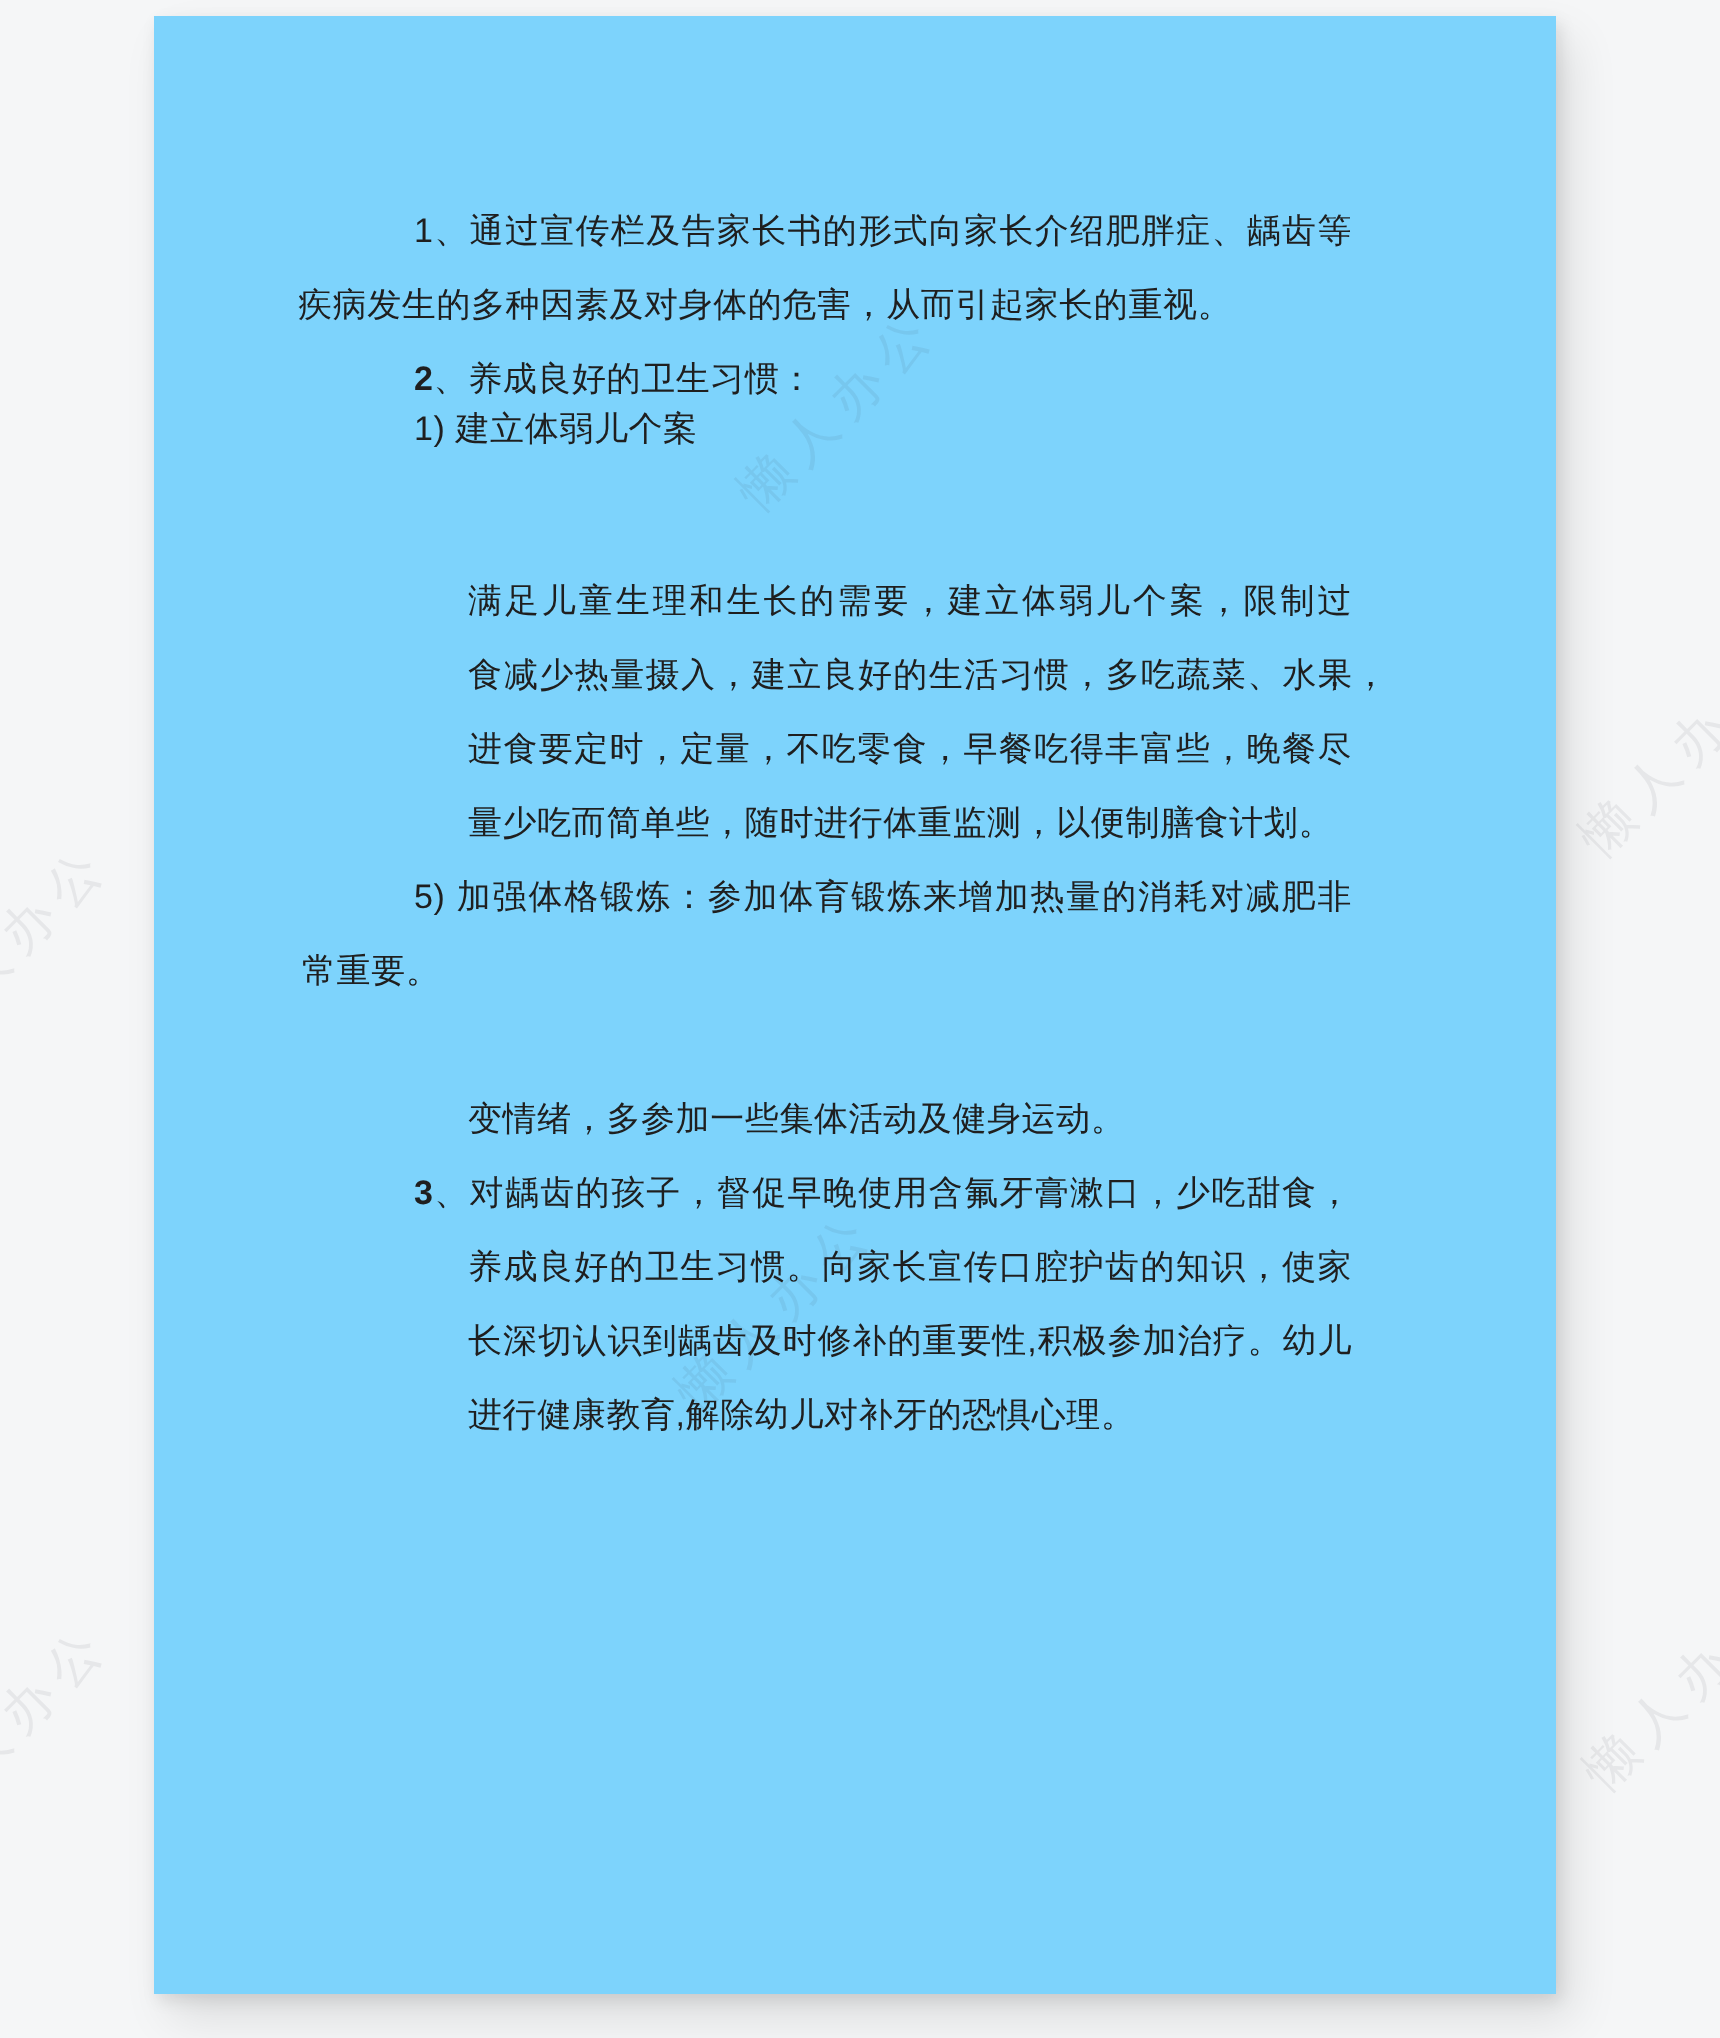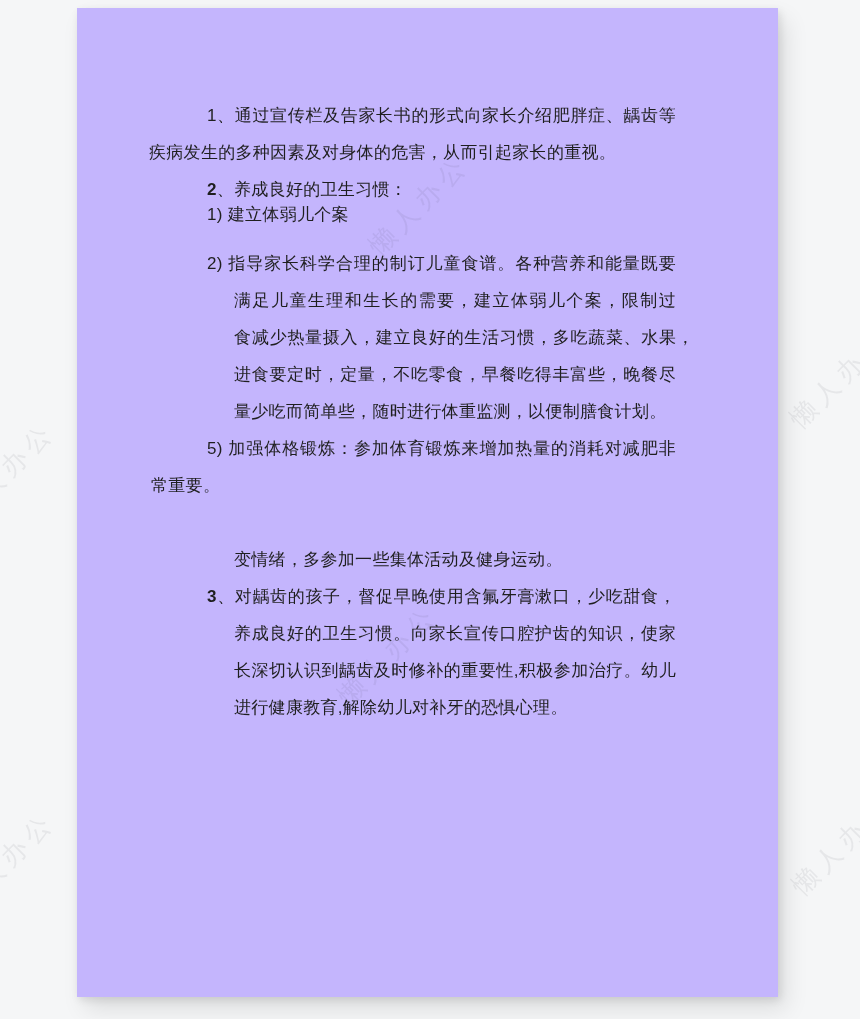--- a/index.html
+++ b/index.html
@@ -7,21 +7,21 @@
     width: 860px; height: 1019px;
     position: relative;
     overflow: hidden;
     background: #f5f6f7;
     font-family: "Liberation Sans", sans-serif;
   }
   .paper {
     position: absolute;
     left: 77px; top: 8px;
     width: 701px; height: 989px;
-    background: #c4b5fd;
+    background: #7dd3fc;
     box-shadow: 2px 3px 8px rgba(0,0,0,0.10), 8px 12px 22px rgba(0,0,0,0.10);
   }
   .line {
     position: absolute;
     height: 37px;
     line-height: 37px;
     font-size: 17px;
     letter-spacing: 0.3px;
     color: #1f1f1f;
     white-space: nowrap;
@@ -57,21 +57,20 @@
 </style>
 </head>
 <body>
 
 <div class="paper">
 
   <div class="line j" style="top:89px;  left:130px; width:469px;"><b></b><span>1、通过宣传栏及告家长书的形式向家长介绍肥胖症、龋齿等</span></div>
   <div class="line" style="top:126px; left:72px;"><b></b><span>疾病发生的多种因素及对身体的危害，从而引起家长的重视。</span></div>
   <div class="line" style="top:163px; left:130px;"><b>2</b><span>、养成良好的卫生习惯：</span></div>
   <div class="line" style="top:188px; left:130px;"><b></b><span>1) 建立体弱儿个案</span></div>
-  <div class="line j" style="top:237px; left:130px; width:469px;"><b></b><span>2) 指导家长科学合理的制订儿童食谱。各种营养和能量既要</span></div>
   <div class="line j" style="top:274px; left:157px; width:442px;"><b></b><span>满足儿童生理和生长的需要，建立体弱儿个案，限制过食，</span></div>
   <div class="line j" style="top:311px; left:151px; width:442px;margin-left:24px;"><b></b><span>减少热量摄入，建立良好的生活习惯，多吃蔬菜、水果，</span></div>
   <div class="line j" style="top:348px; left:157px; width:442px;"><b></b><span>进食要定时，定量，不吃零食，早餐吃得丰富些，晚餐尽</span></div>
   <div class="line" style="top:385px; left:157px;"><b></b><span>量少吃而简单些，随时进行体重监测，以便制膳食计划。</span></div>
   <div class="line j" style="top:422px; left:130px; width:469px;"><b></b><span>5) 加强体格锻炼：参加体育锻炼来增加热量的消耗对减肥非</span></div>
   <div class="line" style="top:459px; left:74px;"><b></b><span>常重要。</span></div>
   <div class="line" style="top:533px; left:157px;"><b></b><span>变情绪，多参加一些集体活动及健身运动。</span></div>
   <div class="line j" style="top:570px; left:130px; width:469px;"><b>3</b><span>、对龋齿的孩子，督促早晚使用含氟牙膏漱口，少吃甜食，</span></div>
   <div class="line j" style="top:607px; left:157px; width:442px;"><b></b><span>养成良好的卫生习惯。向家长宣传口腔护齿的知识，使家</span></div>
   <div class="line j" style="top:644px; left:157px; width:442px;"><b></b><span>长深切认识到龋齿及时修补的重要性,积极参加治疗。幼儿</span></div>

